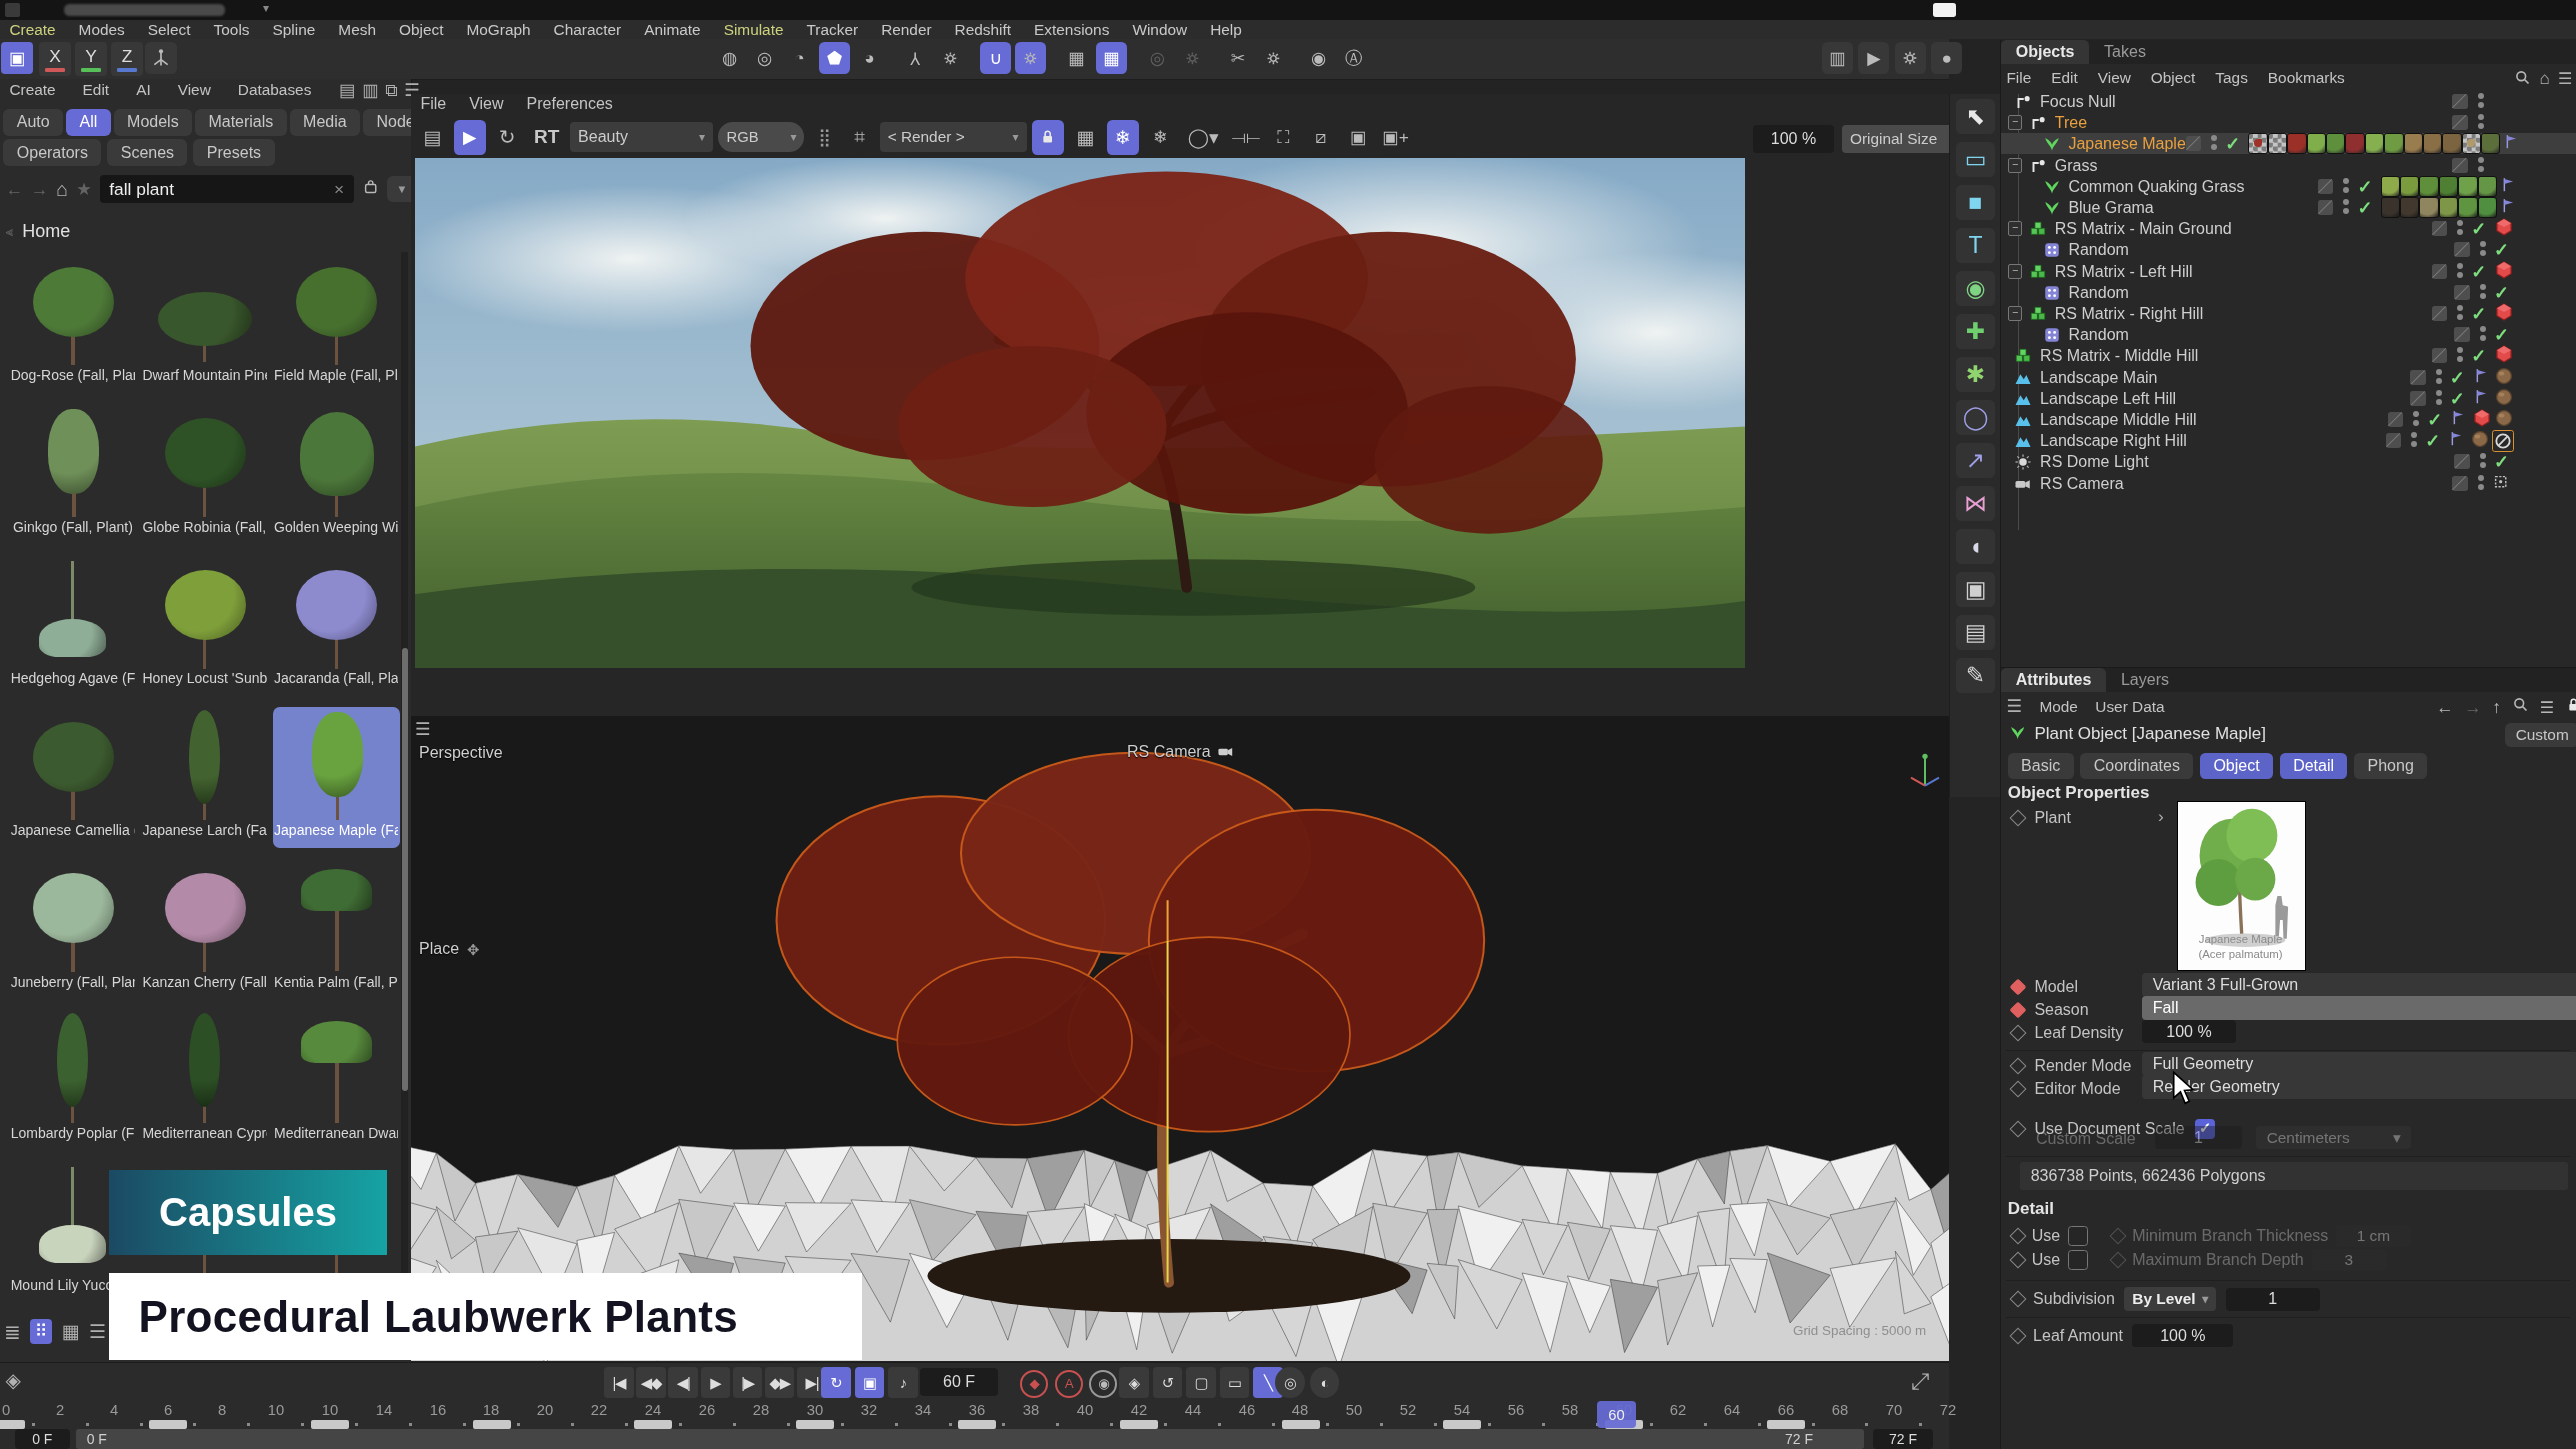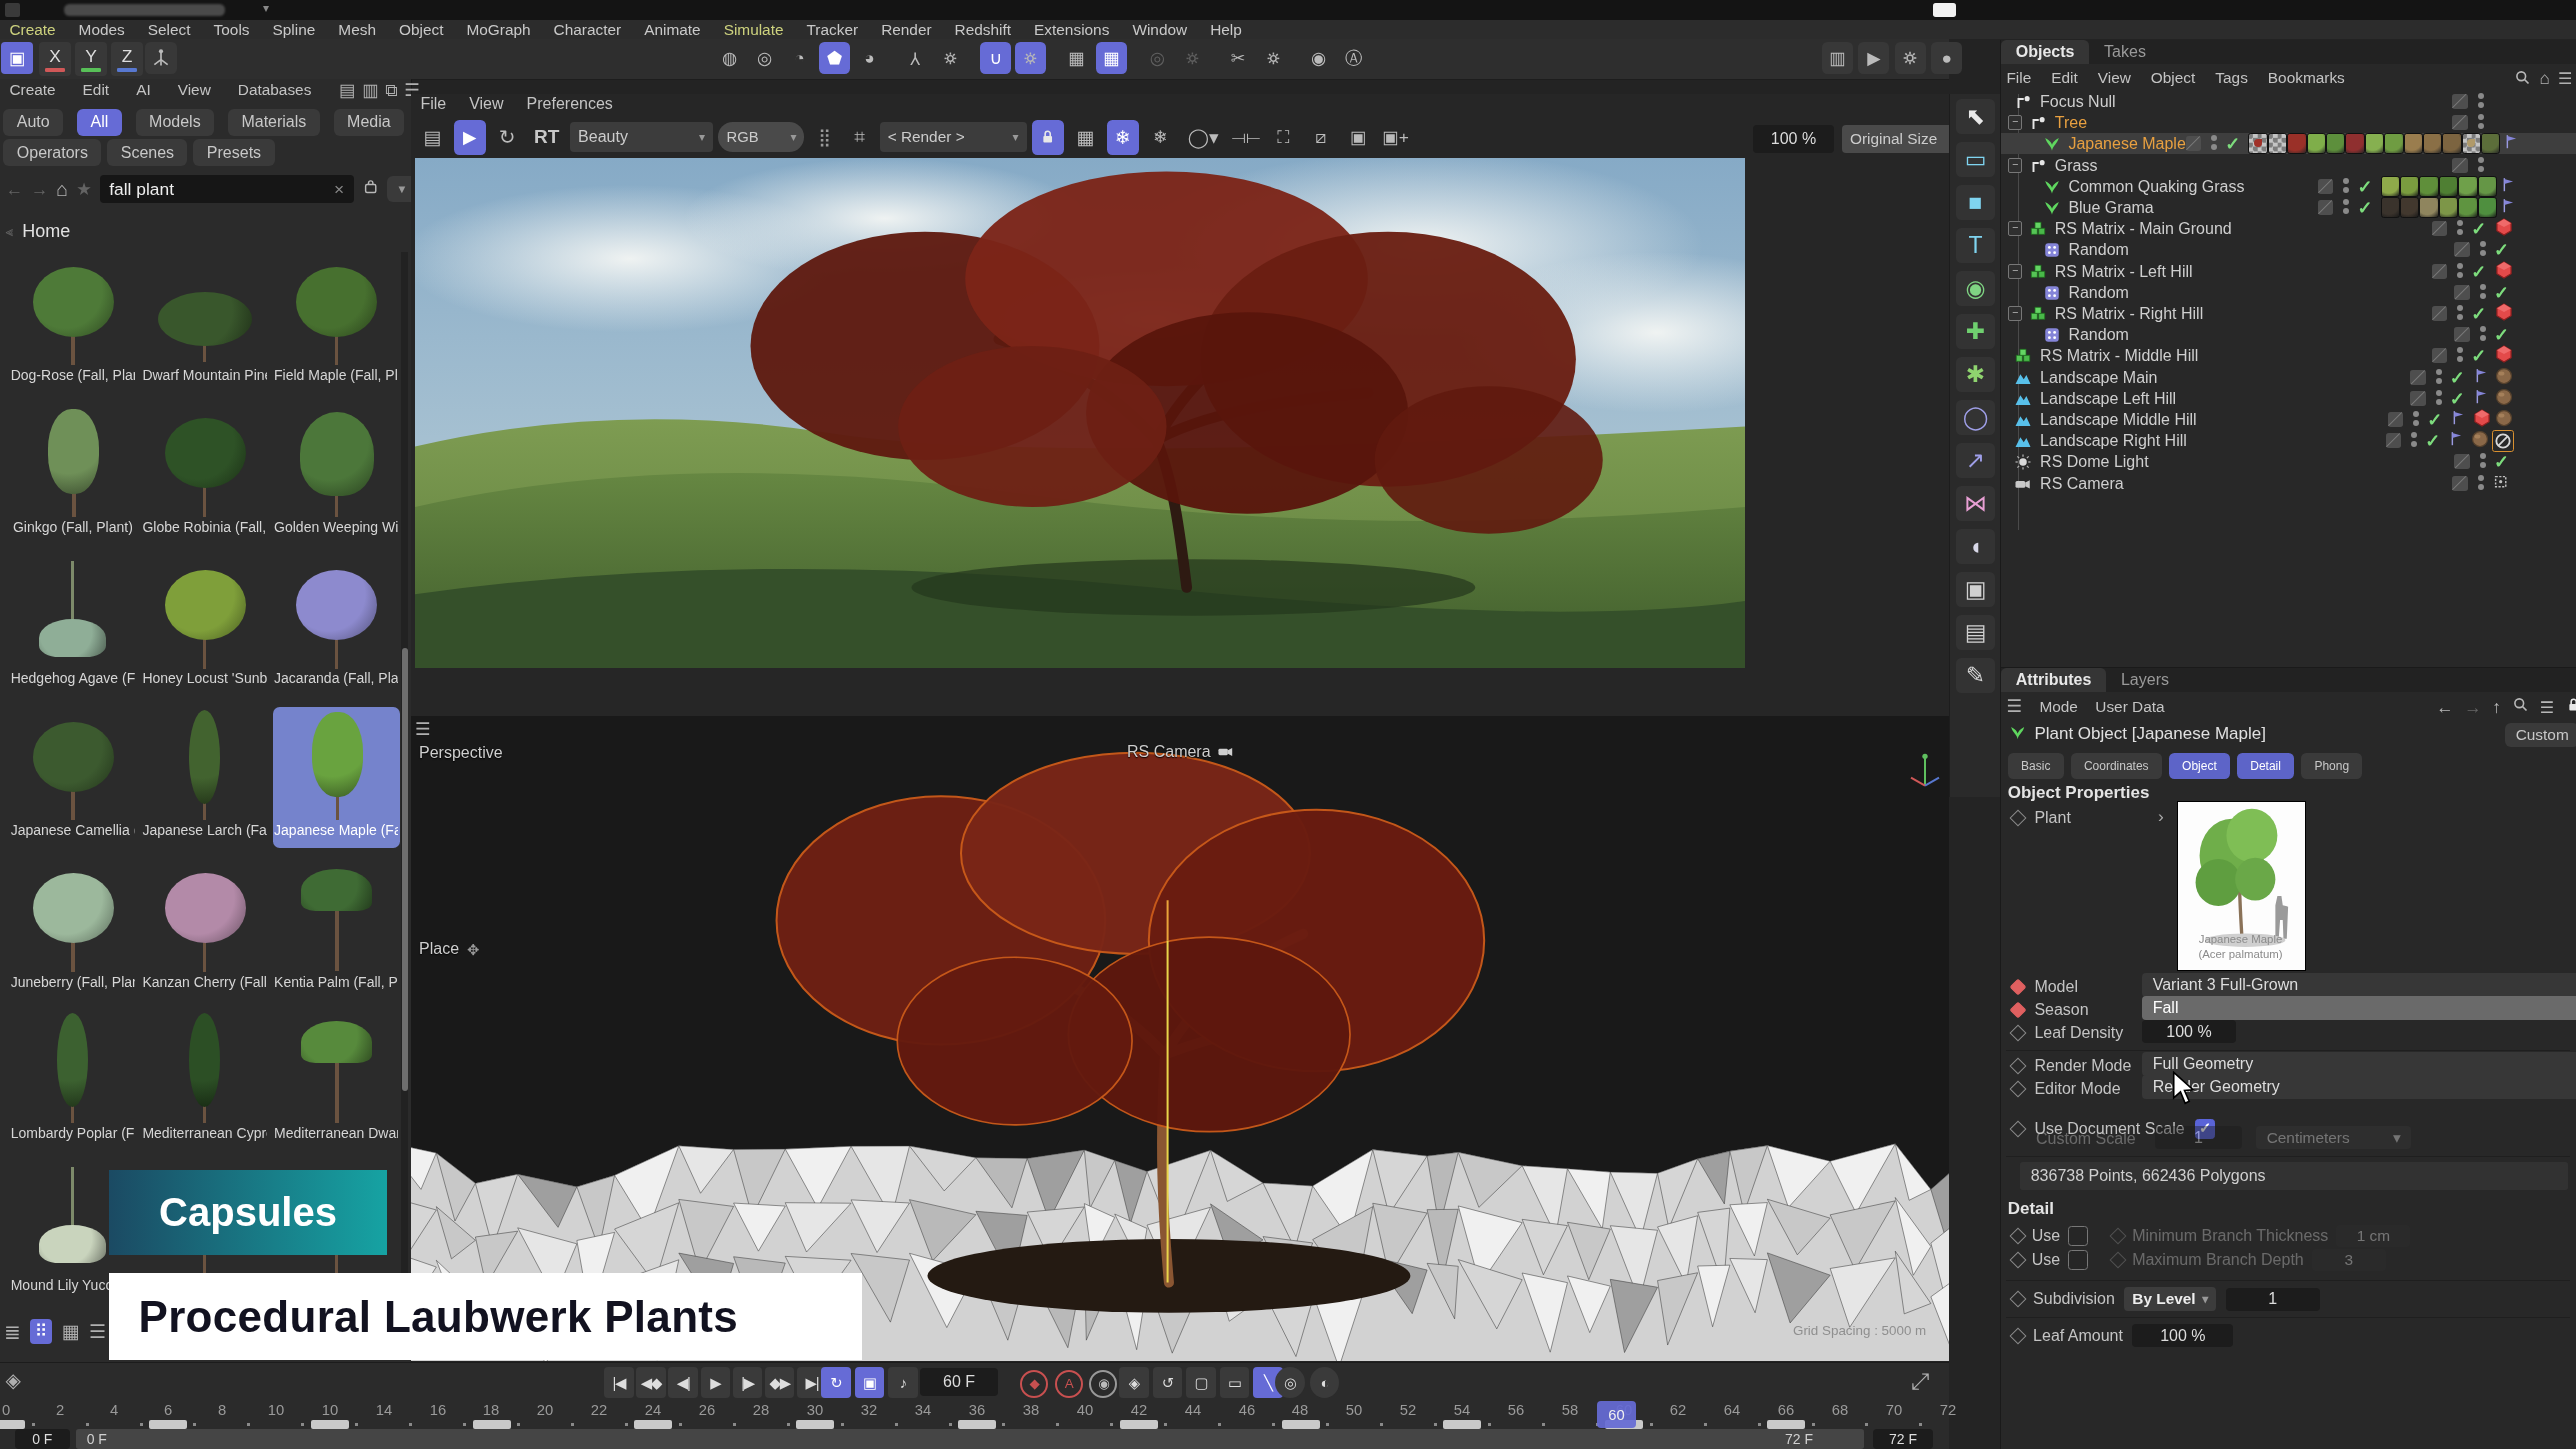--- a/index.html
+++ b/index.html
@@ -36,21 +36,21 @@
   .swatch{width:17.4px;height:19.5px;border-radius:2.7px;border:0.7px solid #111;flex:none;position:relative;}
   .swatch.cb{background:conic-gradient(#c4c4c4 0 25%,#7c7c7c 0 50%,#c4c4c4 0 75%,#7c7c7c 0) 0 0/8.7px 8.7px;}
   .swatch .dot{position:absolute;left:4.7px;top:5.4px;width:8px;height:8px;border-radius:50% 0 50% 50%;}
   .exp{width:12.7px;height:12.7px;border:0.7px solid #777;background:#2f2f2f;color:#bbb;font-size:10.7px;line-height:11.4px;
        text-align:center;border-radius:2px;flex:none;}
   .check{color:#7ddc7d;font-size:18px;font-weight:bold;flex:none;}
   .attlabel{font-size:16px;color:#c4c4c4;}
   .dim{opacity:.42;}
   .diamond{width:10px;height:10px;transform:rotate(45deg);border:1.3px solid #8a8a8a;background:transparent;flex:none;}
   .diamond.red{background:#e06060;border-color:#e06060;border-radius:2px;}
-  .atab{height:25.5px;border-radius:5.4px;background:#3a3a3a;color:#c8c8c8;font-size:12px;display:inline-flex;
+  .atab{height:25.5px;border-radius:5.4px;background:#3a3a3a;color:#c8c8c8;font-size:16px;display:inline-flex;
         align-items:center;justify-content:center;padding:0 13.4px;margin-right:6.7px;}
   .atab.on{background:#5d64c8;color:#fff;}
   .ddrow{background:#373737;border-radius:4px;color:#ddd;font-size:16px;display:flex;align-items:center;padding:0 10.7px;}
   .cbx{width:18px;height:18px;border-radius:3.4px;border:1.3px solid #777;background:#262626;position:relative;flex:none;}
   .cbx.on{background:#5a64d8;border-color:#5a64d8;}
   .cbx.on:before{content:"✓";position:absolute;left:2.7px;top:-1.3px;color:#fff;font-size:14.8px;font-weight:bold;}
   .tick{position:absolute;font-size:14.8px;color:#9a9a9a;transform:translateX(-50%);}
   .tickdot{position:absolute;width:3.4px;height:3.4px;background:#8a8a8a;}
   .keybar{position:absolute;height:8.7px;width:38px;background:#c9c9c9;border-radius:2px;}
   .transport{display:flex;align-items:center;gap:2.7px;}
@@ -233,21 +233,21 @@
         <span>AI</span>
         <span>View</span>
         <span>Databases</span>
       </div>
     <div class="abs row" style="left:339px;top:1.3px;gap:6.7px;">
       <span class="smallicon">▤</span>
       <span class="smallicon">▥</span>
       <span class="smallicon">⧉</span>
       <span class="smallicon">☰</span>
     </div>
-    <div class="abs row" id="chips1" style="left:3.4px;top:29.5px;gap:14px;">
+    <div class="abs row" id="chips1" style="left:3.4px;top:29.5px;gap:3px;">
         <div class="chip" style="height: 27px; padding: 0px 13.4px; font-size: 16px;">Auto</div>
         <div class="chip sel" style="height: 27px; padding: 0px 13.4px; font-size: 16px;">All</div>
         <div class="chip" style="height: 27px; padding: 0px 13.4px; font-size: 16px;">Models</div>
         <div class="chip" style="height: 27px; padding: 0px 13.4px; font-size: 16px;">Materials</div>
         <div class="chip" style="height: 27px; padding: 0px 13.4px; font-size: 16px;">Media</div>
         <div class="chip" style="height: 27px; padding: 0px 13.4px; font-size: 16px;">Nodes</div>
       </div>
     <div class="abs row" id="chips2" style="left:3.4px;top:60px;gap:6px;">
         <div class="chip" style="height: 27px; padding: 0px 13.4px; font-size: 16px;">Operators</div>
         <div class="chip" style="height: 27px; padding: 0px 13.4px; font-size: 16px;">Scenes</div>

